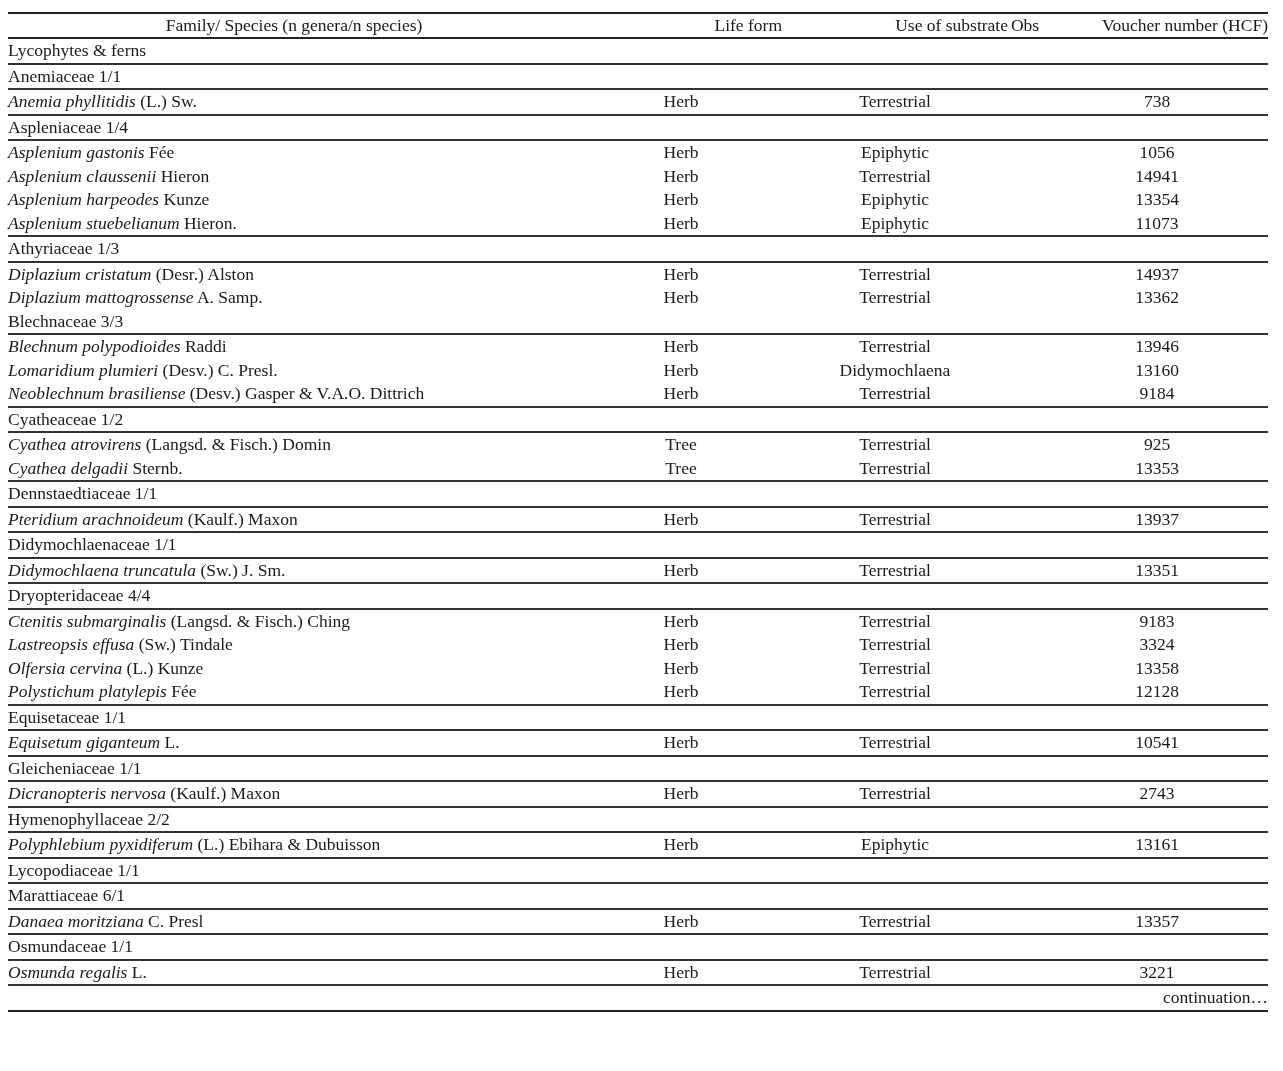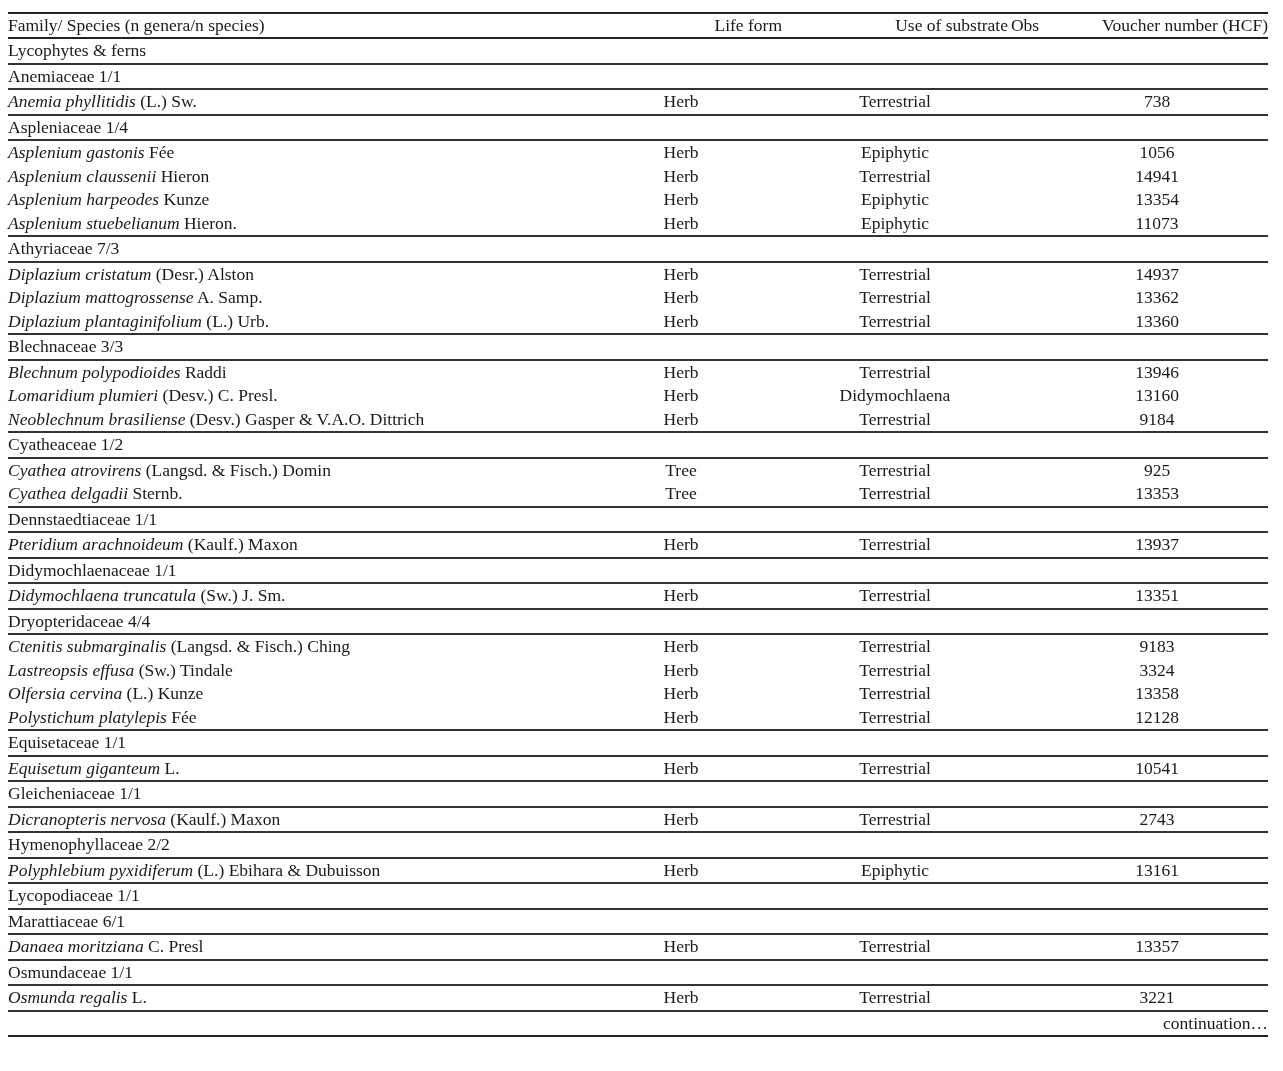--- a/index.html
+++ b/index.html
@@ -10,21 +10,21 @@
   }
   .wrap { position: absolute; left: 8px; top: 12px; width: 1260px; }
   table { width: 1260px; border-collapse: collapse; table-layout: fixed; }
   col.c1 { width: 572px; }
   col.c2 { width: 202px; }
   col.c3 { width: 226px; }
   col.c4 { width: 38px; }
   col.c5 { width: 222px; }
   thead tr { border-top: 2px solid #222; border-bottom: 2px solid #222; }
   th { font-weight: normal; height: 23px; padding: 0; line-height: 23px; white-space: nowrap; }
-  th.left { text-align: left; }
+  th.left { text-align: center; }
   th.center { text-align: right; }
   th.obs { text-align: center; padding-right: 4px; }
   td { padding: 0; height: 23.5px; line-height: 23.5px; white-space: nowrap; }
   td.center { text-align: center; }
   tr.group { border-bottom: 2px solid #333; }
   tr.family td { height: 23px; }
   tr.last { border-bottom: 2px solid #333; }
   .ital { font-style: italic; }
   tr.foot { border-bottom: 2px solid #222; }
   tr.foot td { text-align: right; padding-right: 0; }
@@ -89,42 +89,35 @@
           <td class="center">13354</td>
         </tr>
         <tr class="last">
           <td><span class="ital">Asplenium stuebelianum</span><span> Hieron.</span></td>
           <td class="center">Herb</td>
           <td class="center">Epiphytic</td>
           <td class="center"></td>
           <td class="center">11073</td>
         </tr>
         <tr class="group family">
-          <td colspan="5">Athyriaceae 7/3</td>
+          <td colspan="5">Athyriaceae 1/3</td>
         </tr>
         <tr class="">
           <td><span class="ital">Diplazium cristatum</span><span> (Desr.) Alston</span></td>
           <td class="center">Herb</td>
           <td class="center">Terrestrial</td>
           <td class="center"></td>
           <td class="center">14937</td>
         </tr>
         <tr class="">
           <td><span class="ital">Diplazium mattogrossense</span><span> A. Samp.</span></td>
           <td class="center">Herb</td>
           <td class="center">Terrestrial</td>
           <td class="center"></td>
           <td class="center">13362</td>
-        </tr>
-        <tr class="last">
-          <td><span class="ital">Diplazium plantaginifolium</span><span> (L.) Urb.</span></td>
-          <td class="center">Herb</td>
-          <td class="center">Terrestrial</td>
-          <td class="center"></td>
-          <td class="center">13360</td>
         </tr>
         <tr class="group family">
           <td colspan="5">Blechnaceae 3/3</td>
         </tr>
         <tr class="">
           <td><span class="ital">Blechnum polypodioides</span><span> Raddi</span></td>
           <td class="center">Herb</td>
           <td class="center">Terrestrial</td>
           <td class="center"></td>
           <td class="center">13946</td>

